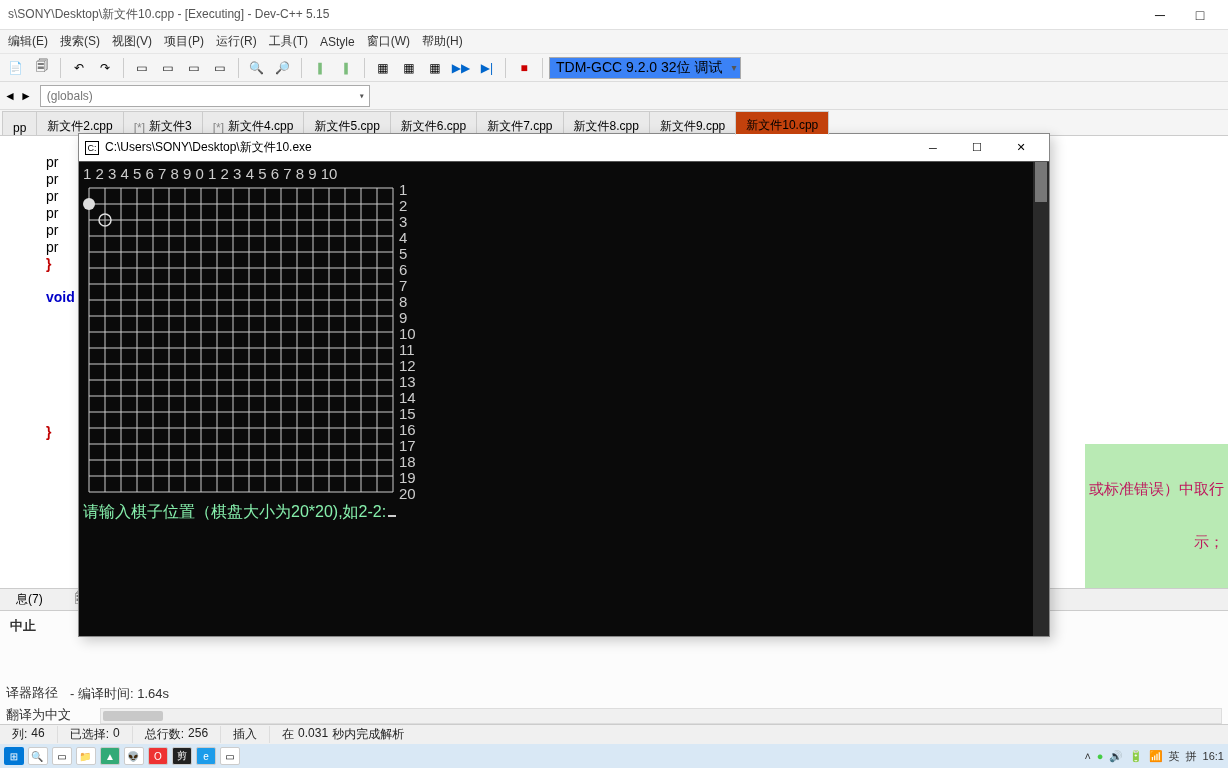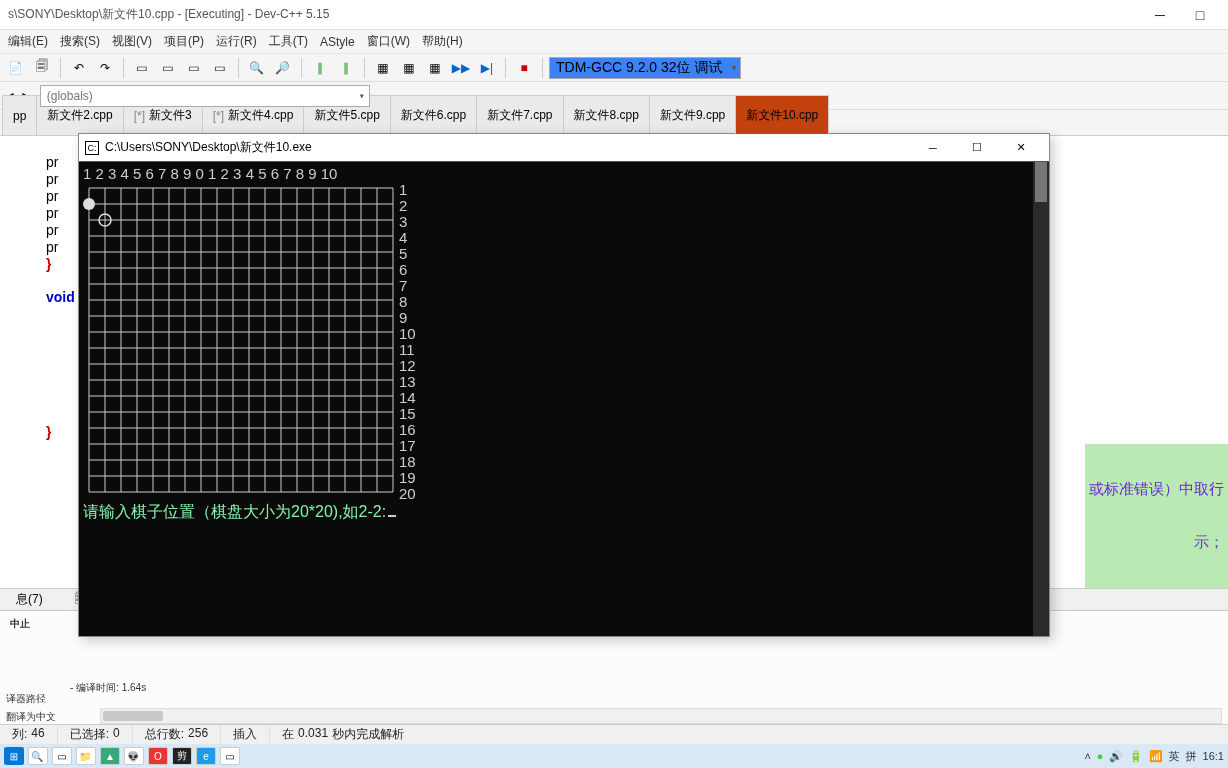--- a/index.html
+++ b/index.html
@@ -16,32 +16,32 @@
 .toolbar .tbtn { width: 24px; height: 22px; display:flex; align-items:center; justify-content:center; cursor:default; border:1px solid transparent; }
 .toolbar .sep { width:1px; height:20px; background:#ccc; margin:0 4px; }
 .compiler-combo { height:22px; border:1px solid #aaa; background:#3b82f6; padding:0 18px 0 6px; font-size:14px; min-width:170px; position:relative; display:flex; align-items:center; }
 .compiler-combo::after{ content:"▾"; position:absolute; right:4px; color:#555; font-size:10px; }
 
 .row2 { height: 28px; background: #f5f5f5; border-bottom: 1px solid #dcdcdc; display:flex; align-items:center; padding:0 4px; gap:4px; }
 .globals-combo { height:22px; border:1px solid #aaa; background:#fff; padding:0 18px 0 6px; font-size:12px; width:330px; position:relative; display:flex; align-items:center; font-family: Consolas, monospace; color:#777; }
 .globals-combo::after{ content:"▾"; position:absolute; right:4px; color:#555; font-size:10px; }
 
 .tabstrip { height: 26px; background: #f5f5f5; border-bottom: 1px solid #ccc; display:flex; align-items:flex-end; padding-left:2px; }
-.tabstrip .tab { height:40px; padding:0 10px; display:flex; align-items:center; border:1px solid #ccc; border-bottom:none; margin-right:-1px; background:#eaeaea; font-size:12px; cursor:default; gap:4px; }
+.tabstrip .tab { height:24px; padding:0 10px; display:flex; align-items:flex-end; border:1px solid #ccc; border-bottom:none; margin-right:-1px; background:#eaeaea; font-size:12px; cursor:default; gap:4px; }
 .tabstrip .tab.active { background:#c2410c; border-bottom:1px solid #fff; position:relative; z-index:1; }
 
 .editor-area { position: absolute; top: 136px; left: 0; right: 0; bottom: 64px; background: #fff; font-family: Consolas, "Courier New", monospace; font-size: 14px; padding: 2px 0 0 46px; color:#000; white-space:pre; overflow:hidden; }
 .editor-area .kw { color:#0000c8; font-weight:bold; }
 .editor-area .brace{ color:#c00000; font-weight:bold; }
-.hl-comment { position:absolute; right:0; top:308px; background:#b9eab4; color:#6d28d9; padding:2px 4px; font-family: SimSun, serif; font-size:15px; }
+.hl-comment { position:absolute; right:0; top:308px; background:#b9eab4; color:#be185d; padding:2px 4px; font-family: SimSun, serif; font-size:15px; }
 
 .output-panel { position:absolute; left:0; right:0; bottom:40px; height:140px; border-top:1px solid #ccc; background:#fcfcfc; }
 .output-tabs { height:22px; display:flex; align-items:center; background:#f0f0f0; border-bottom:1px solid #ccc; }
 .output-tabs .ot{ padding:0 16px; display:flex; align-items:center; gap:4px; height:22px; }
-.output-body { padding:6px 10px; font-family: SimSun, Consolas, monospace; font-size:10px; color:#333; position:relative; height:calc(100% - 22px); }
+.output-body { padding:6px 10px; font-family: SimSun, Consolas, monospace; font-size:13px; color:#333; position:relative; height:calc(100% - 22px); }
 .output-body .abort{ font-weight:bold;}
 .output-body .line{ margin-top:4px;}
 .output-side { position:absolute; left:0; bottom:0; width:90px; display:flex; flex-direction:column; gap:4px; padding:4px 6px; }
 .hscroll{ position:absolute; left:100px; right:6px; bottom:4px; height:16px; background:#f0f0f0; border:1px solid #ddd; }
 .hscroll .thumb{ position:absolute; left:2px; top:2px; width:60px; height:10px; background:#c8c8c8; border-radius:2px; }
 
 .statusbar { position:absolute; left:0; right:0; bottom:24px; height:20px; background:#f0f0f0; border-top:1px solid #ccc; display:flex; align-items:center; font-size:12px; color:#222; }
 .statusbar .cell{ padding:0 12px; border-right:1px solid #ddd; display:flex; gap:4px; }
 
 .taskbar { position:absolute; left:0; right:0; bottom:0; height:24px; background:#d9e8f5; display:flex; align-items:center; padding:0 4px; gap:4px; }

